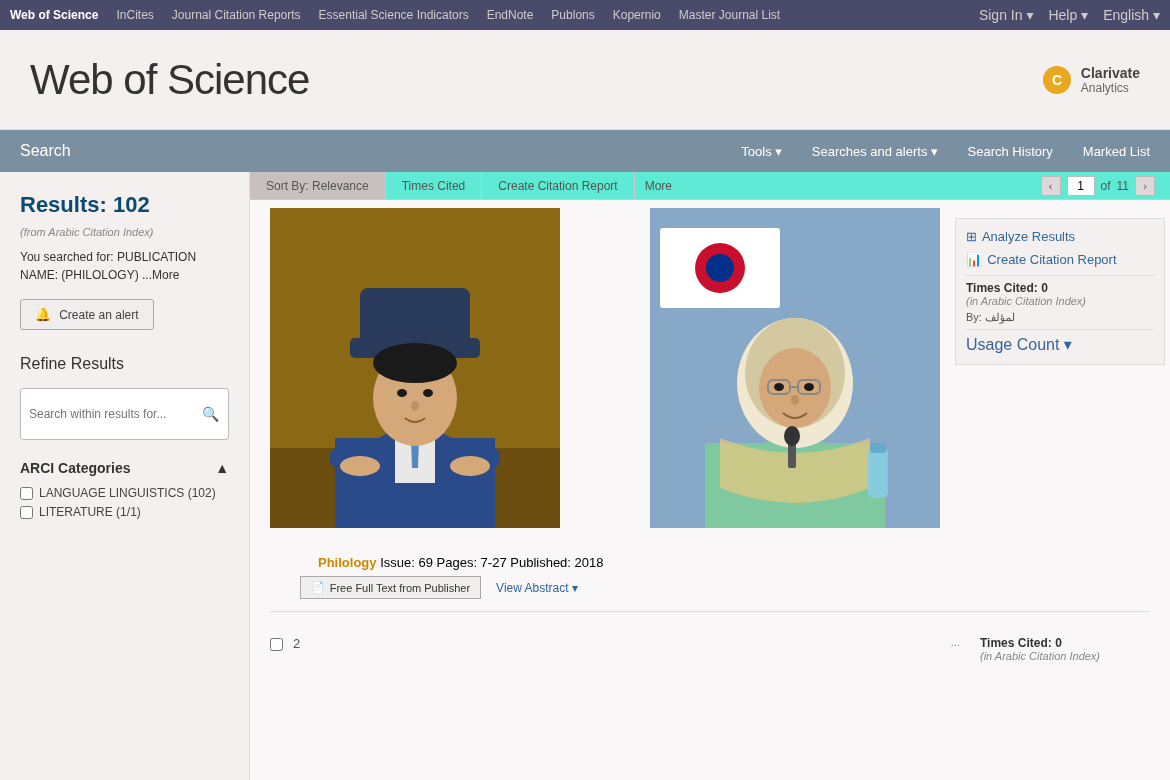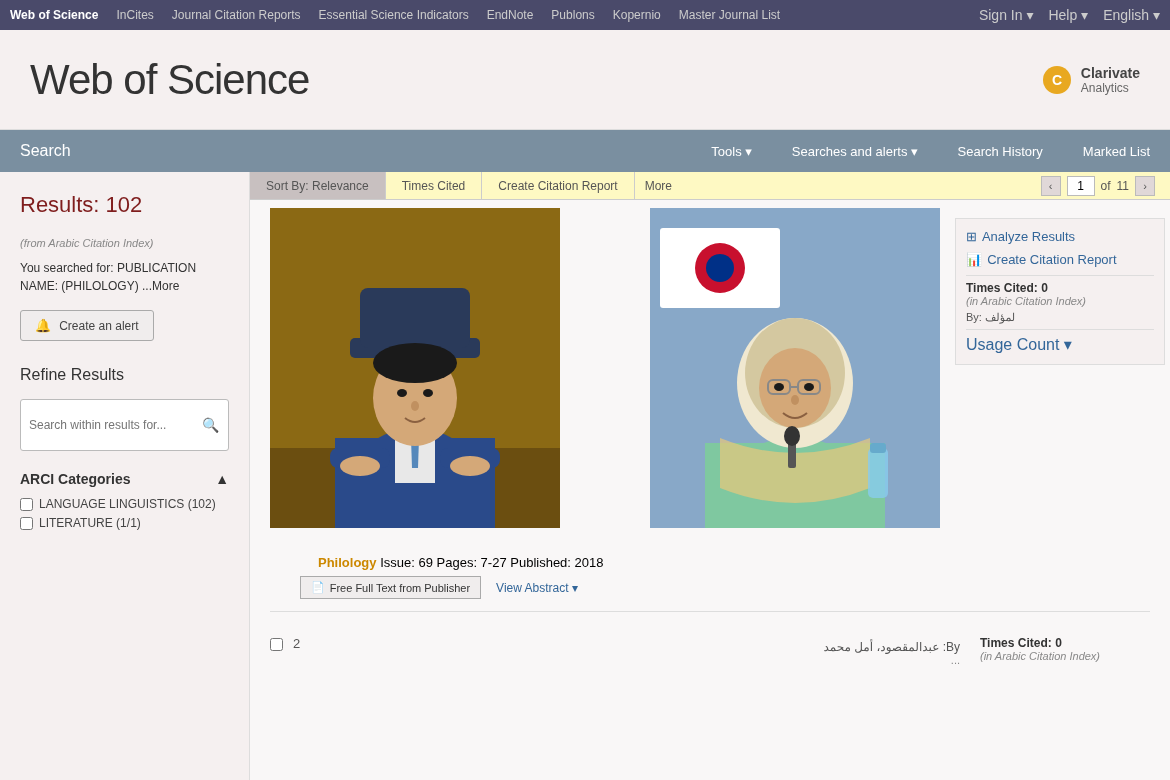--- a/index.html
+++ b/index.html
@@ -69,21 +69,21 @@
       height: 42px;
     }
     .search-bar-left {
       color: #fff;
       font-size: 16px;
       font-weight: normal;
     }
     .search-bar-right {
       margin-left: auto;
       display: flex;
-      gap: 40px;
+      gap: 30px;
       align-items: flex-end;
     }
     .search-bar-right a {
       color: #fff;
       font-size: 13px;
       text-decoration: none;
       cursor: pointer;
     }
 
     
@@ -96,23 +96,23 @@
     .sidebar {
       width: 250px;
       min-width: 250px;
       background: #f5f0f0;
       padding: 20px 20px;
       border-right: 1px solid #ddd;
       overflow-y: auto;
     }
     .results-count {
       font-size: 22px;
-      font-weight: normal;
-      color: #7f1d1d;
-      margin-bottom: 19px;
+      font-weight: bold;
+      color: #0c4a6e;
+      margin-bottom: 8px;
     }
     .results-sub {
       font-size: 11px;
       color: #888;
       font-style: italic;
       margin-bottom: 10px;
     }
     .search-query {
       font-size: 12px;
       color: #333;
@@ -182,21 +182,21 @@
       flex: 1;
       background: #f9f7f7;
       overflow-y: auto;
       position: relative;
     }
 
     
     .tabs-bar {
       display: flex;
       align-items: center;
-      background: #fef9c3;
+      background: #5eead4;
       padding: 0;
       height: 28px;
       border-bottom: 1px solid #ccc;
     }
     .tab {
       padding: 0 16px;
       height: 100%;
       display: flex;
       align-items: center;
       font-size: 12px;
@@ -561,21 +561,20 @@
         </div>
       </div>
 
       <div class="divider" style="margin:12px 0;"></div>
 
       <div class="result-item-2">
         <div class="result-row-2">
           <input type="checkbox" class="result-checkbox" style="">
           <span class="result-num">2</span>
           <div style="flex:1;">
-            <div style="direction:rtl;text-align:right;font-size:12px;color:#555;margin-top:4px;">By: عبدالمقصود، أمل محمد</div>
             <div style="font-size:11px;color:#888;direction:rtl;text-align:right;">...</div>
           </div>
           <div style="min-width:180px;padding-left:10px;">
             <div class="times-cited-label">Times Cited: 0</div>
             <div class="times-cited-sub">(in Arabic Citation Index)</div>
           </div>
         </div>
       </div>
     </div>
   </div>

